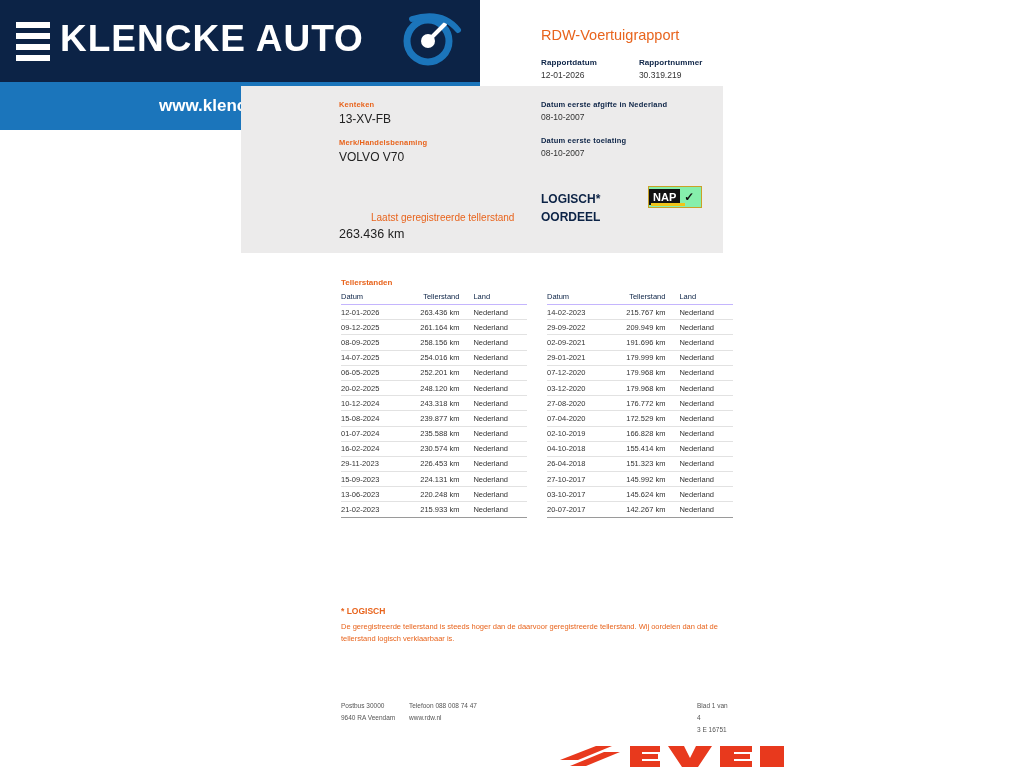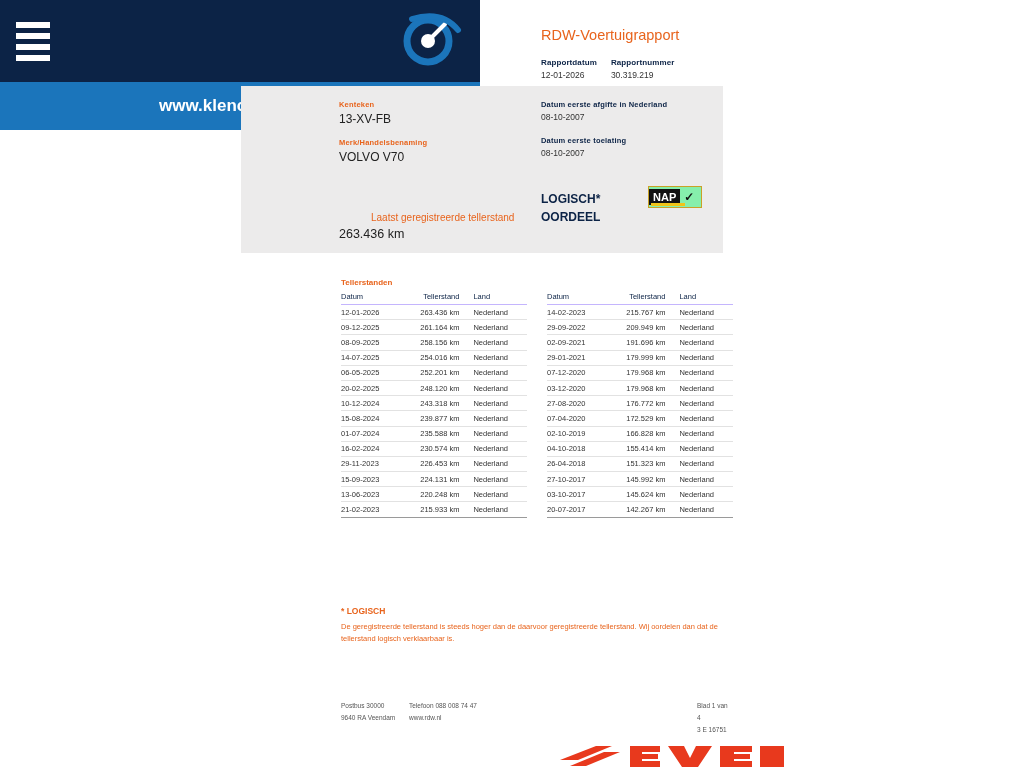--- a/index.html
+++ b/index.html
@@ -84,21 +84,21 @@
     position: absolute;
     left: 541px; top: 27px;
     color: #e8641d;
     font-size: 14.5px;
     font-weight: normal;
   }
   .meta-row {
     position: absolute;
     left: 541px; top: 58px;
     display: flex;
-    gap: 14px;
+    gap: 42px;
   }
   .meta-block .meta-label {
     color: #0c2346;
     font-size: 8px;
     font-weight: bold;
     letter-spacing: .1px;
   }
   .meta-block .meta-value {
     color: #333333;
     font-size: 8.5px;
@@ -284,20 +284,21 @@
   <div class="banner-top"></div>
   <div class="banner-bottom"></div>
 
   <div class="logo-bars">
     <i></i>
       <i></i>
       <i></i>
       <i></i>
   </div>
 
+  <div class="brand-text">KLENCKE AUTO</div>
 
   <div class="brand-swoosh">
     <svg width="66" height="66" viewBox="0 0 66 66">
       <circle cx="30" cy="33" r="21" fill="none" stroke="#1b75bb" stroke-width="7"></circle>
       <circle cx="30" cy="33" r="7" fill="#ffffff"></circle>
       <path d="M30 33 L47 16" stroke="#ffffff" stroke-width="4" stroke-linecap="round"></path>
       <path d="M14 11 Q44 2 60 22" fill="none" stroke="#1b75bb" stroke-width="6" stroke-linecap="round"></path>
     </svg>
   </div>
 

